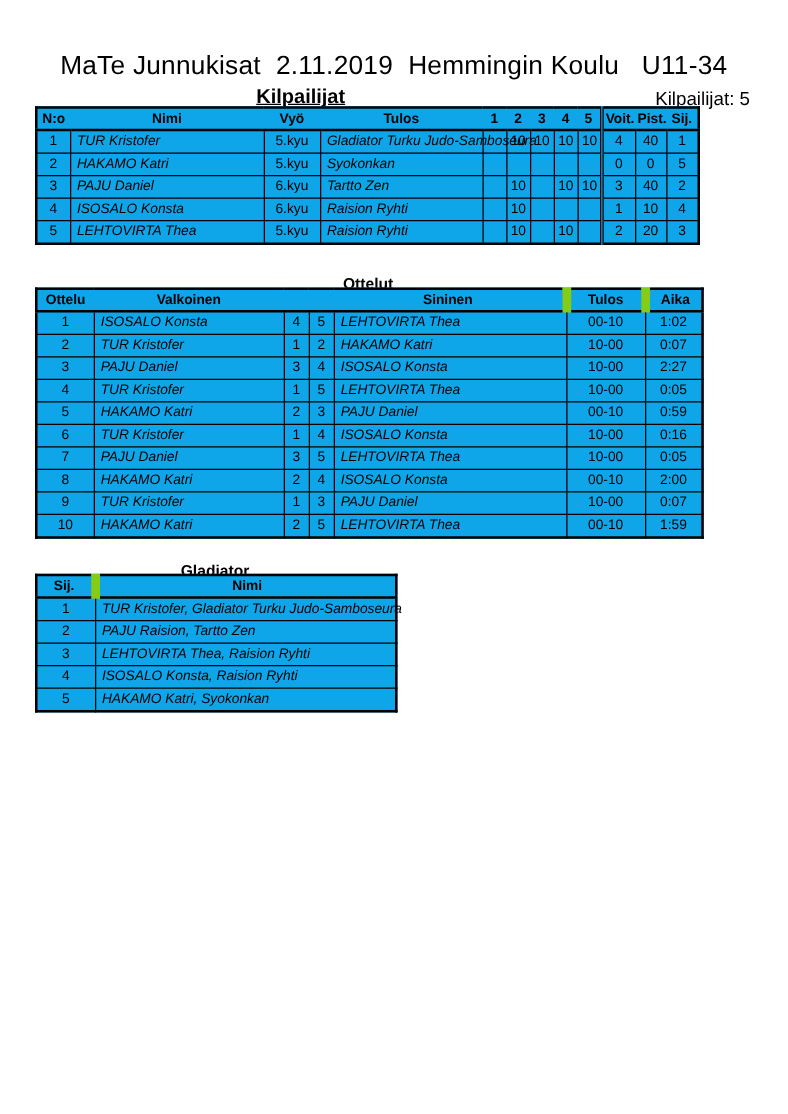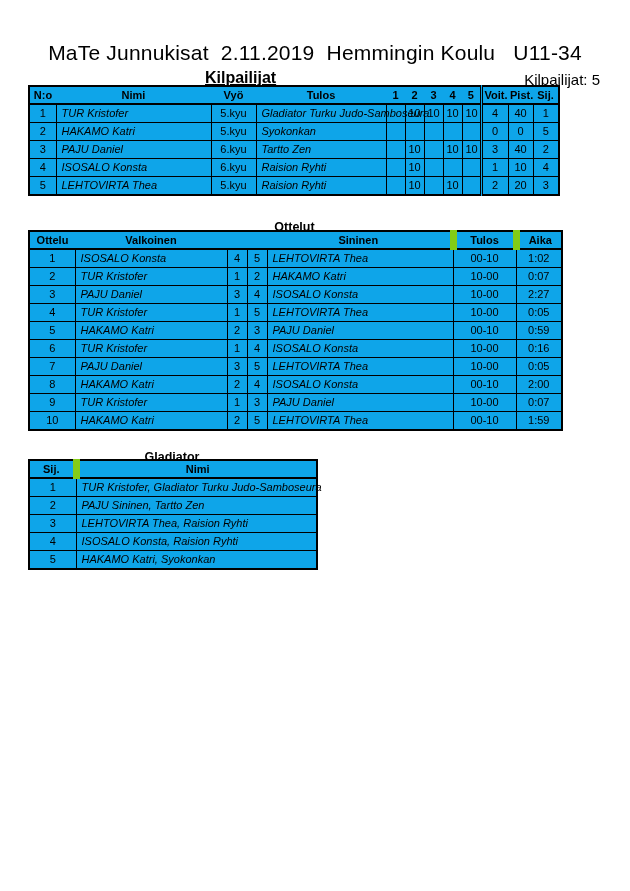--- a/index.html
+++ b/index.html
@@ -291,21 +291,21 @@
       <th class="c bl">Nimi</th>
     </tr>
   </thead>
   <tbody id="results-body">
       <tr>
         <td class="c">1</td>
         <td class="l">TUR Kristofer, Gladiator Turku Judo-Samboseura</td>
       </tr>
       <tr>
         <td class="c">2</td>
-        <td class="l">PAJU Sininen, Tartto Zen</td>
+        <td class="l">PAJU Raision, Tartto Zen</td>
       </tr>
       <tr>
         <td class="c">3</td>
         <td class="l">LEHTOVIRTA Thea, Raision Ryhti</td>
       </tr>
       <tr>
         <td class="c">4</td>
         <td class="l">ISOSALO Konsta, Raision Ryhti</td>
       </tr>
       <tr>

